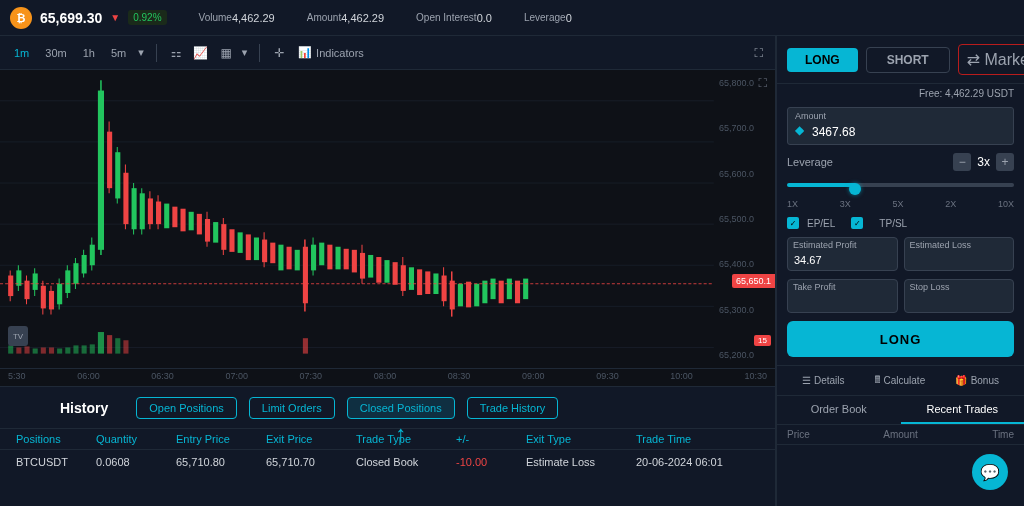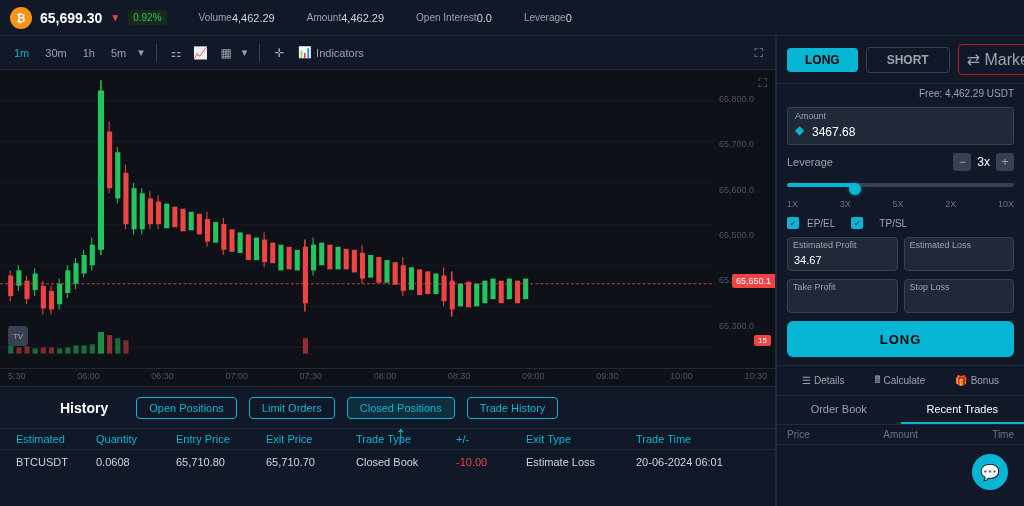--- a/index.html
+++ b/index.html
@@ -515,21 +515,21 @@
       cursor: pointer;
       font-size: 16px;
       color: #fff;
       z-index: 100;
     }
 
     
     .price-scale {
       position: absolute;
       right: 0;
-      top: 16px;
+      top: 0;
       width: 60px;
       height: 100%;
       display: flex;
       flex-direction: column;
       justify-content: space-between;
       padding: 8px 4px;
       font-size: 9px;
       color: #4b5563;
     }
   </style>
@@ -770,21 +770,21 @@
         <button class="history-tab-btn">Limit Orders</button>
         <div class="arrow-indicator">
           <button class="history-tab-btn active">Closed Positions</button>
           <span class="cyan-arrow">↑</span>
         </div>
         <button class="history-tab-btn">Trade History</button>
       </div>
 
       <div class="bottom-table">
         <div class="table-header-row">
-          <span class="col-contract">Estimated</span>
+          <span class="col-contract">Positions</span>
           <span class="col-quantity">Quantity</span>
           <span class="col-entry">Entry Price</span>
           <span class="col-exit">Exit Price</span>
           <span class="col-type">Trade Type</span>
           <span class="col-pnl">+/-</span>
           <span class="col-exittype">Exit Type</span>
           <span class="col-time">Trade Time</span>
         </div>
         <div class="table-data-row">
           <span class="col-contract">BTCUSDT</span>

